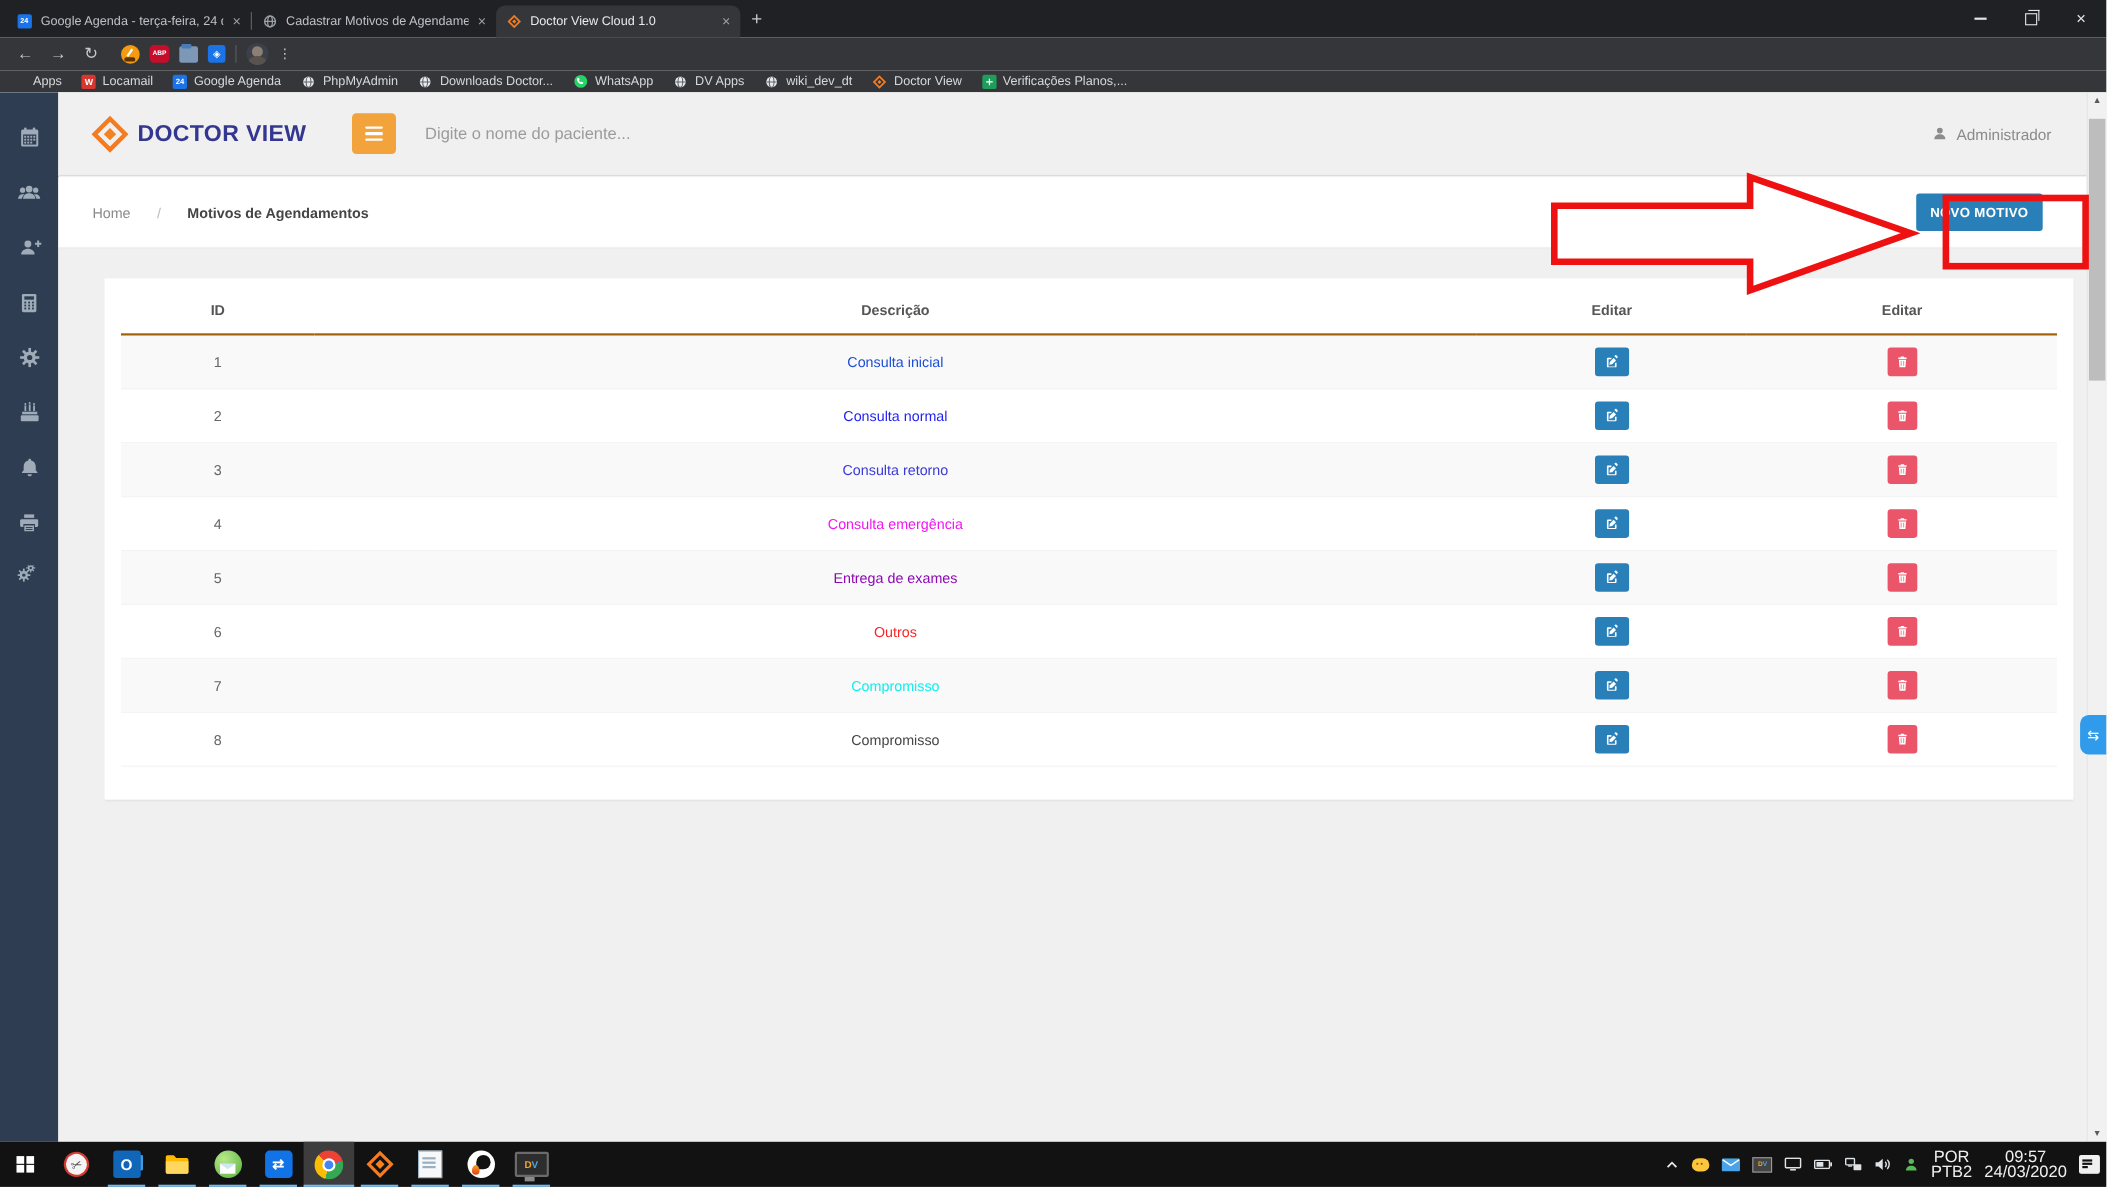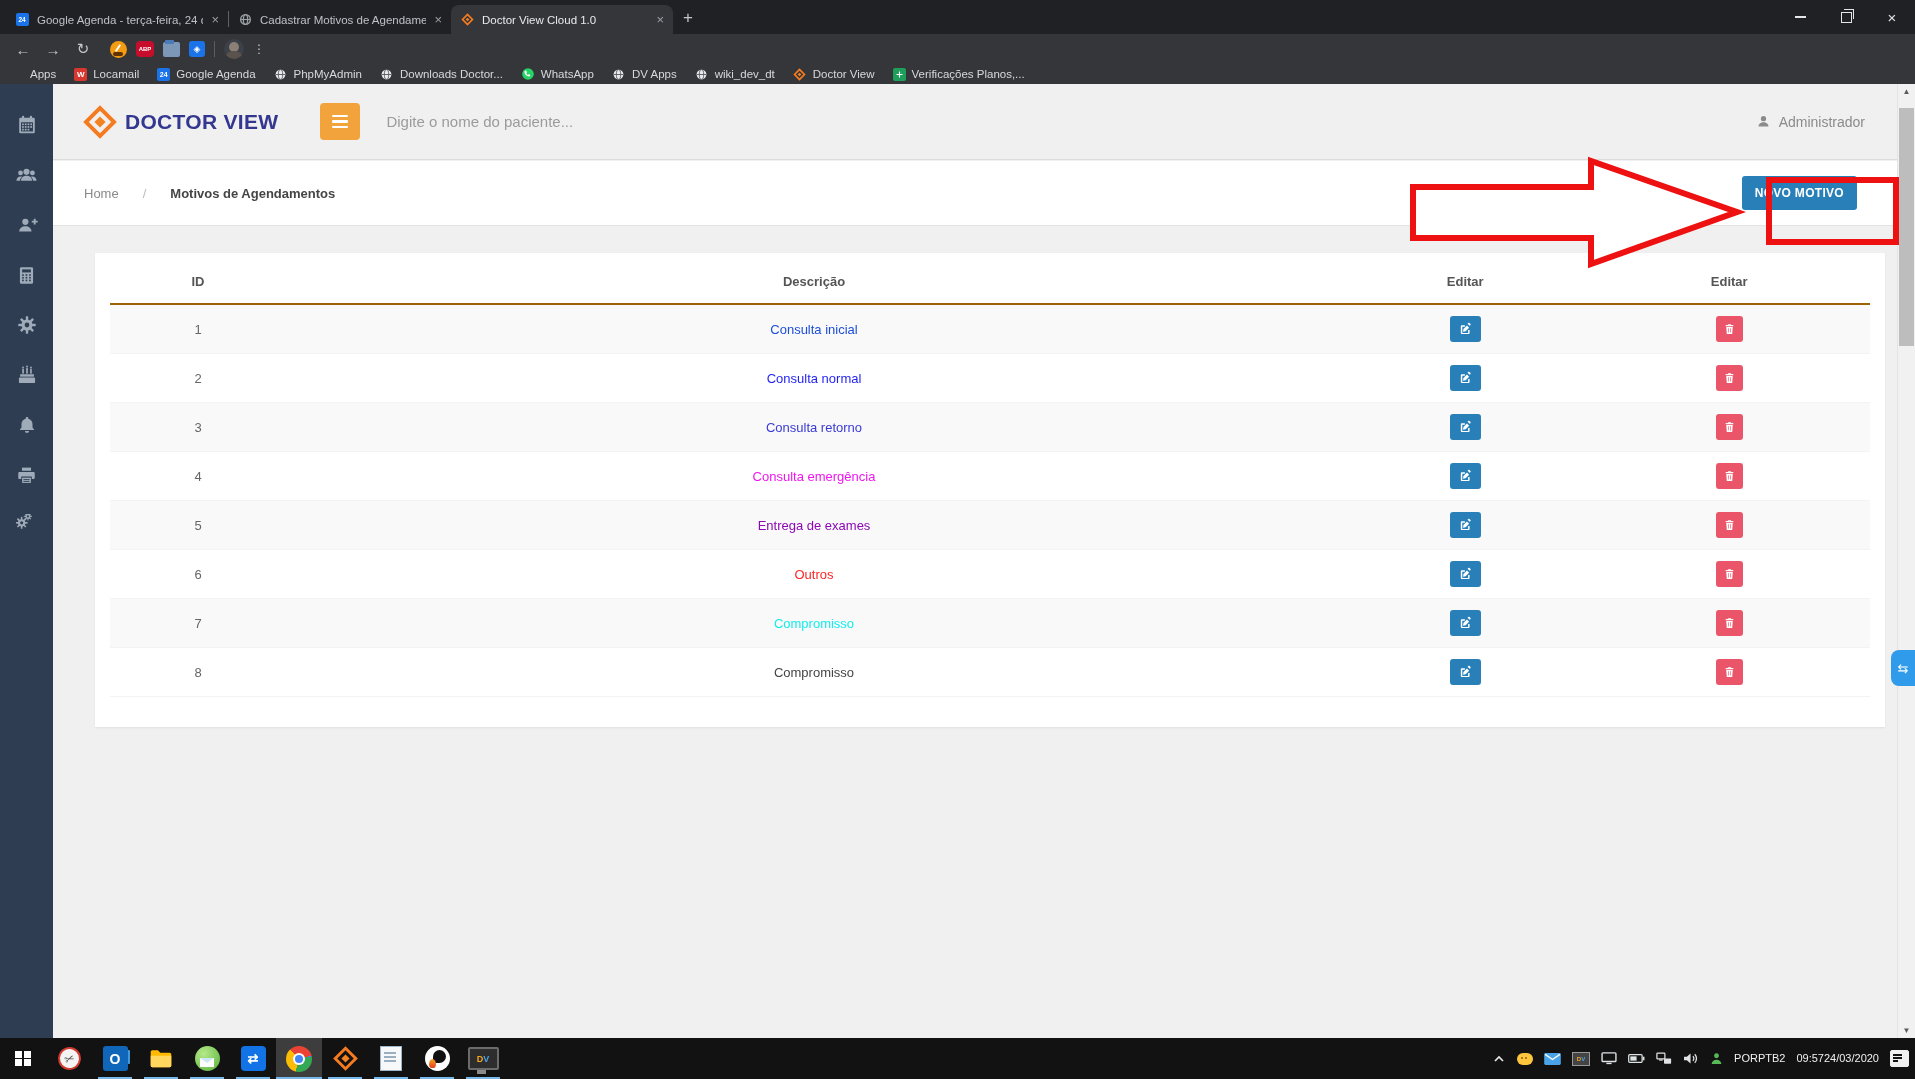--- a/index.html
+++ b/index.html
@@ -77,21 +77,21 @@
   .scroll-thumb{position:absolute;left:1px;right:1px;top:24px;height:238px;background:#bdbdbd;}
   .tvflap{position:absolute;right:0;top:566px;width:24px;height:36px;background:#2f9bea;border-radius:8px 0 0 8px;z-index:6;display:flex;align-items:center;justify-content:center;color:#fff;font-size:13px;}
   
   .taskbar{position:absolute;bottom:0;left:0;right:0;height:41px;background:#121212;display:flex;align-items:stretch;z-index:70;}
   .tslot{width:46px;display:flex;align-items:center;justify-content:center;position:relative;}
   .tslot.running:after{content:"";position:absolute;bottom:0;left:6px;right:6px;height:2.5px;background:#76b9ed;}
   .tslot.activeapp{background:#3d3d3d;}
   .tslot.activeapp:after{left:0;right:0;}
   .tray{margin-left:auto;display:flex;align-items:center;gap:11px;padding-right:6px;}
   .trayglyph{display:flex;align-items:center;justify-content:center;}
-  .lang,.clock{display:flex;flex-direction:row;align-items:center;color:#f0f0f0;font-size:11px;line-height:13.5px;}
+  .lang,.clock{display:flex;flex-direction:column;align-items:center;color:#f0f0f0;font-size:15px;line-height:13.5px;}
   .bubble{width:16px;height:12px;background:#fec63d;border-radius:6px;position:relative;}
   .bubble:before{content:"";position:absolute;left:3px;bottom:-3px;border:3px solid transparent;border-top-color:#fec63d;}
   .bubble i{position:absolute;top:4px;width:2px;height:2px;border-radius:50%;background:#8a6210;}
   .startgrid{display:grid;grid-template-columns:7px 7px;grid-template-rows:7px 7px;gap:1.5px;}
   .startgrid i{background:#fff;display:block;}
   .snip{width:23px;height:23px;border-radius:50%;background:#f4f4f4;border:2px solid #d23b30;box-sizing:border-box;display:flex;align-items:center;justify-content:center;color:#555;font-size:12px;transform:rotate(-20deg);}
   .outlook{width:25px;height:25px;background:#1066b8;border-radius:3px;color:#fff;font-weight:bold;font-size:14px;display:flex;align-items:center;justify-content:center;position:relative;}
   .outlook:before{content:"";position:absolute;right:-2px;top:4px;width:8px;height:14px;background:#3f9bdc;border-radius:1px;z-index:-1;}
   .greenmail{width:25px;height:25px;border-radius:50%;background:radial-gradient(circle at 35% 30%,#b6e98a,#57b13a);display:flex;align-items:flex-end;justify-content:center;}
   .envsmall{width:14px;height:9px;background:#fff;margin-bottom:4px;position:relative;}

